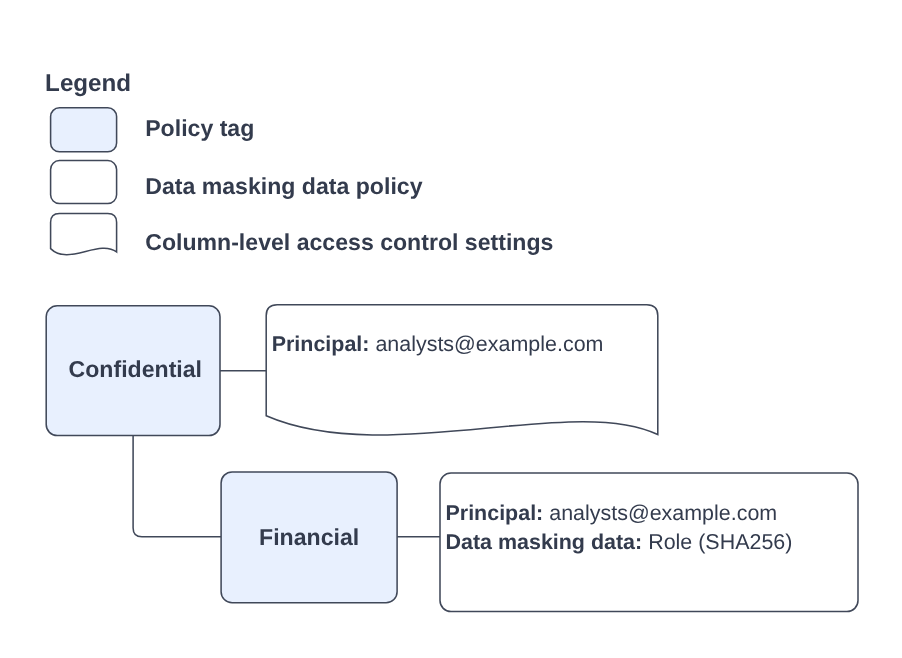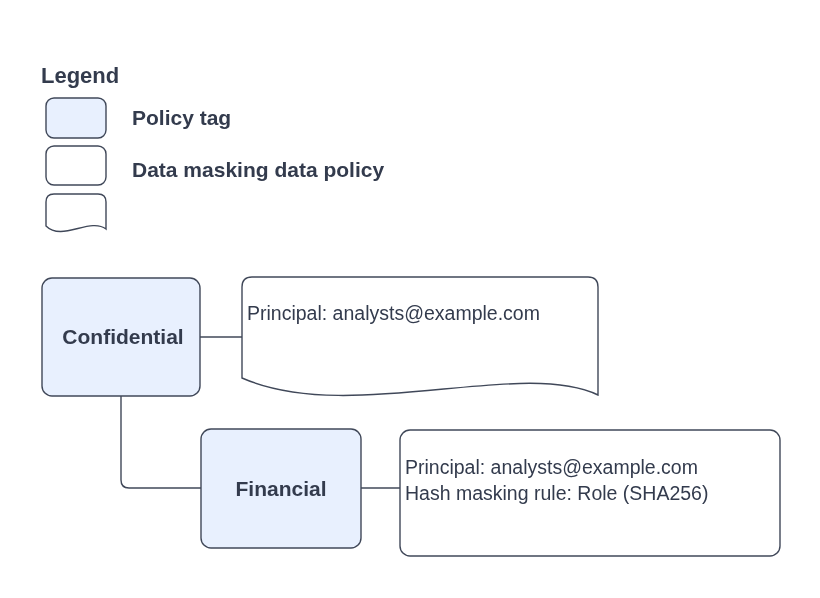--- a/index.html
+++ b/index.html
@@ -24,21 +24,21 @@
   }
   .node-label{
     display:flex;align-items:center;justify-content:center;
     font-size:21px;font-weight:700;text-align:center;
   }
   .textblock{
     font-size:19.5px;
     white-space:nowrap;
   }
   .textblock .line{display:block;}
-  .textblock b{font-weight:400;}
+  .textblock b{font-weight:700;}
   .tb-access{left:247px;top:300px;line-height:27px;}
   .tb-policy{left:405px;top:454px;line-height:26px;}
 </style>
 </head>
 <body>
 
 <div class="canvas">
 
   <svg class="shapes" viewBox="0 0 820 598" xmlns="http://www.w3.org/2000/svg">
     <g fill="none" stroke="#404859" stroke-width="1.4">
@@ -57,26 +57,27 @@
                C 520,358 350,425 242,378 L 242,287 Q 242,277 252,277 Z"></path>
       <rect x="201" y="429" width="160" height="119" rx="10" fill="#e8f0fe"></rect>
       <rect x="400" y="430" width="380" height="126" rx="10" fill="#ffffff"></rect>
     </g>
   </svg>
 
   <div class="abs legend-title">Legend</div>
 
   <div class="abs legend-label" style="top:159px;">Data masking data policy</div>
   <div class="abs legend-label" style="top:107px;">Policy tag</div>
+  <div class="abs legend-label" style="top:210px;">Column-level access control settings</div>
 
   <div class="abs node-label" style="left:42px;top:278px;width:162px;height:118px;">Confidential</div>
   <div class="abs node-label" style="left:201px;top:429px;width:160px;height:119px;">Financial</div>
 
   <div class="abs textblock tb-access">
     <span class="line"><b>Principal:</b><span> analysts@example.com</span></span>
   </div>
 
   <div class="abs textblock tb-policy">
     <span class="line"><b>Principal:</b><span> analysts@example.com</span></span>
-    <span class="line"><b>Hash masking rule:</b><span> Role (SHA256)</span></span>
+    <span class="line"><b>Data masking data:</b><span> Role (SHA256)</span></span>
   </div>
 
 </div>
 
 </body></html>

